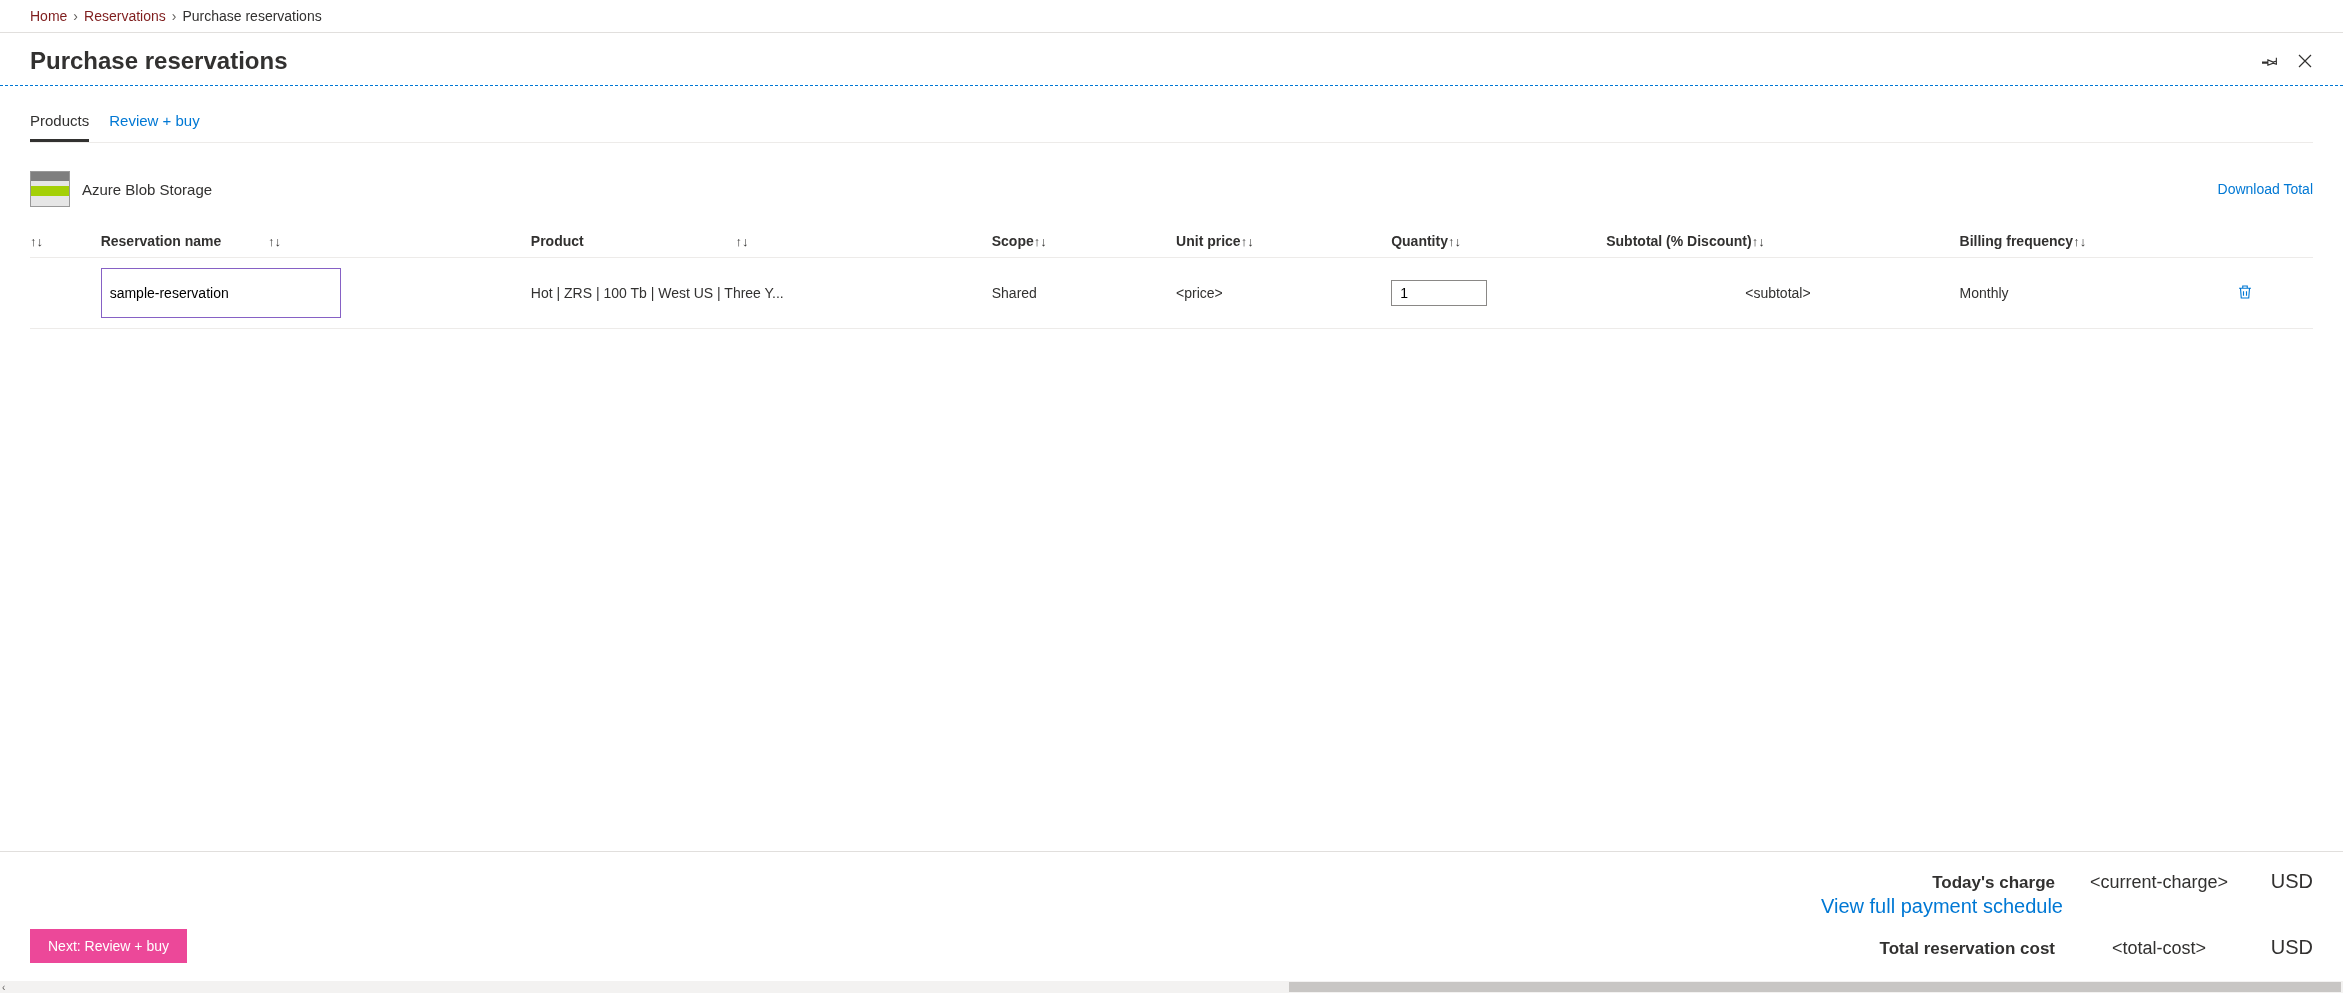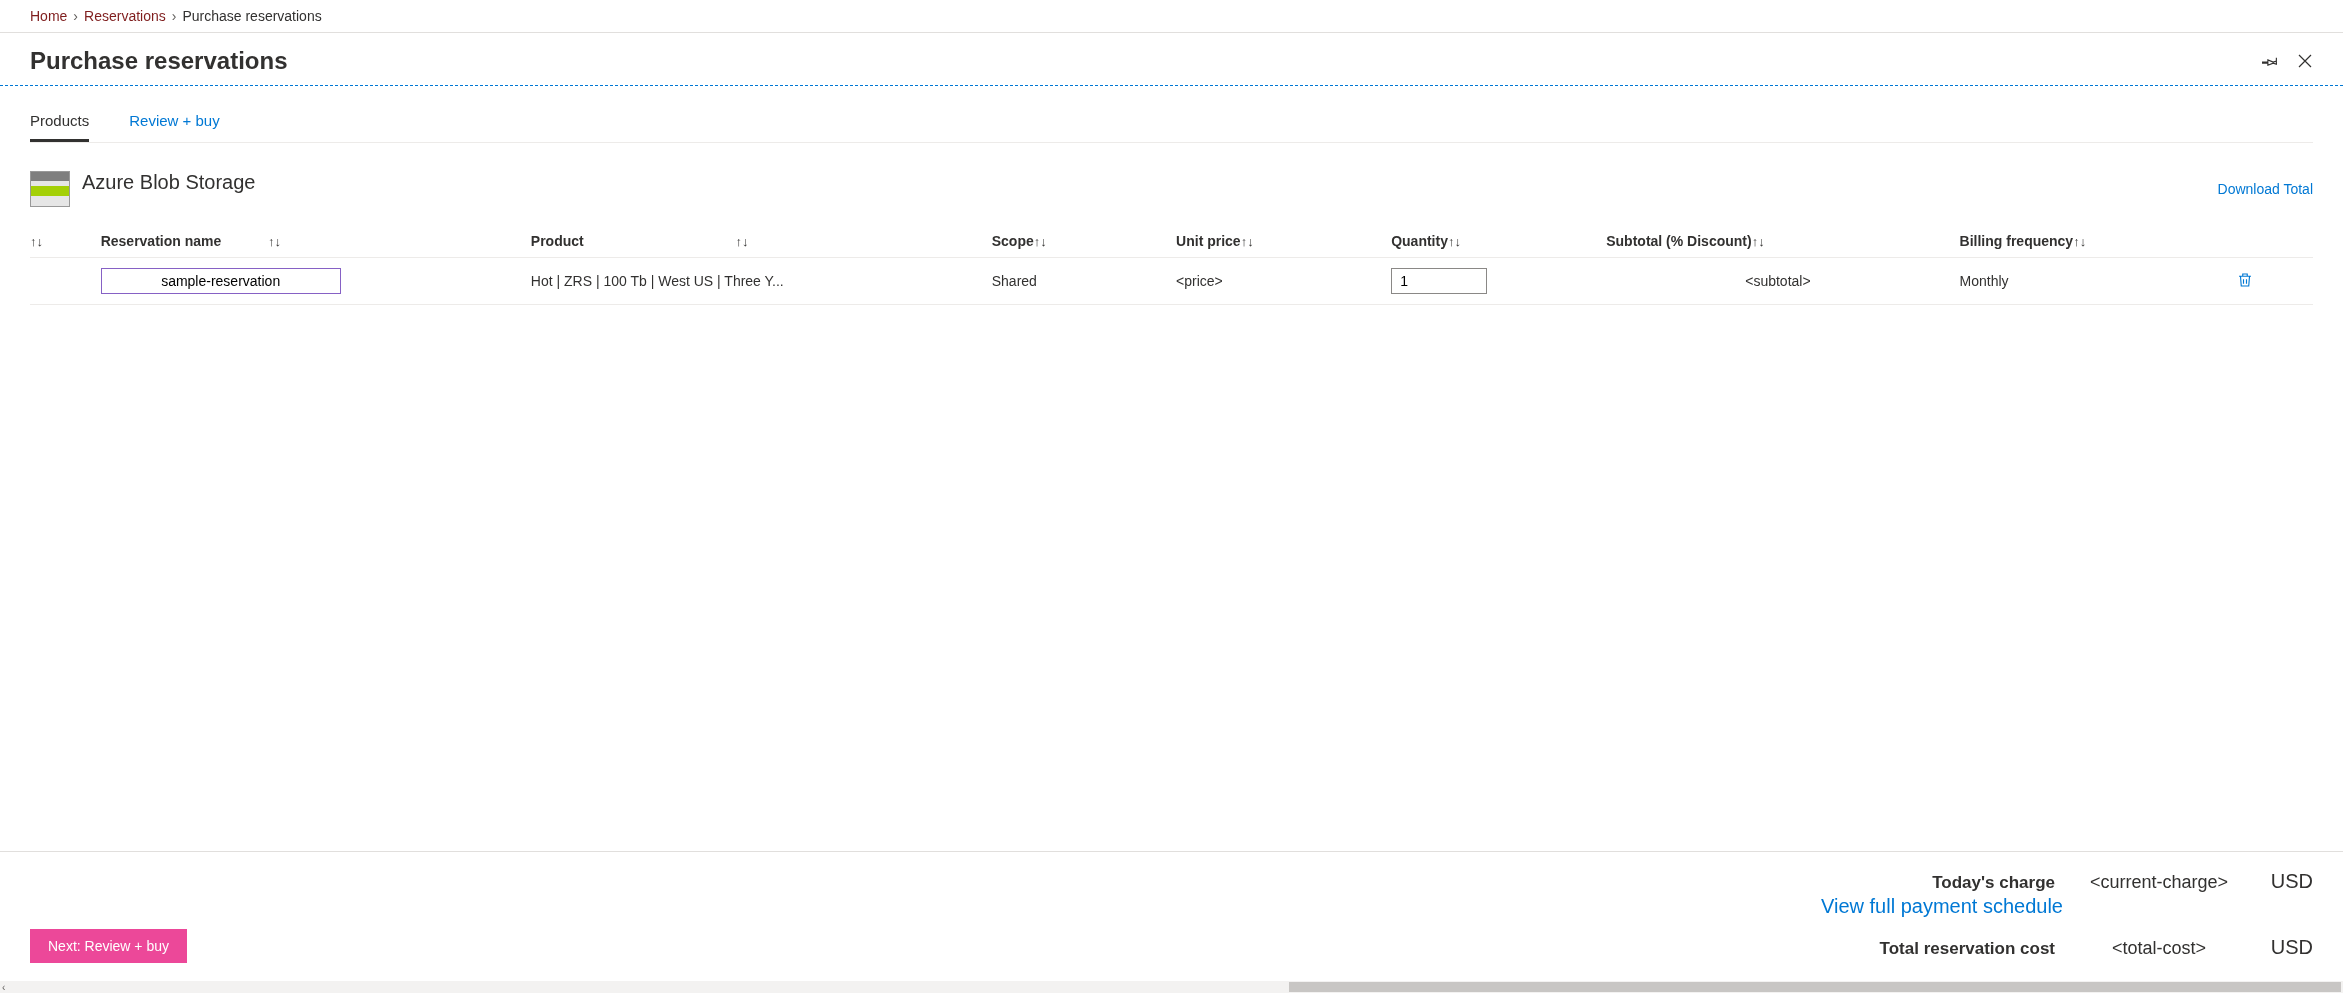--- a/index.html
+++ b/index.html
@@ -29,35 +29,35 @@
     border-bottom: 1px dashed #0078d4;
   }
   .header h1 { font-size: 24px; font-weight: 600; }
   .header-actions { display: flex; gap: 18px; align-items: center; }
   .icon-btn { cursor: pointer; color: #323130; display:inline-flex; }
 
   .content { padding: 20px 30px 0 30px; }
 
   .tabs {
     display: flex;
-    gap: 40px;
+    gap: 20px;
     border-bottom: 1px solid #edebe9;
     margin-bottom: 28px;
   }
   .tab { padding: 6px 0 10px 0; cursor: pointer; font-size: 15px; }
   .tab.active { border-bottom: 3px solid #323130; font-weight: 400; }
   .tab.inactive { color: #0078d4; }
 
   .product-header {
     display: flex;
     align-items: center;
     justify-content: space-between;
     margin-bottom: 18px;
   }
-  .product-title { display: flex; align-items: flex-start; gap: 12px; font-size: 20px; }
+  .product-title { display: flex; align-items: center; gap: 12px; font-size: 15px; }
   .storage-icon {
     width: 40px; height: 36px;
     background: linear-gradient(#7f7f7f 0 25%, #e6e6e6 25% 40%, #a4d007 40% 72%, #e6e6e6 72% 100%);
     border: 1px solid #999;
   }
   .download-link { color: #0078d4; text-decoration: none; cursor: pointer; font-size: 14px;}
 
   table { width: 100%; border-collapse: collapse; }
   thead th {
     text-align: left;
@@ -72,25 +72,24 @@
     border-bottom: 1px solid #edebe9;
     font-size: 14px;
     vertical-align: middle;
     white-space: nowrap;
     overflow: hidden;
     text-overflow: ellipsis;
   }
   .sort-icon { cursor: pointer; font-size: 13px; color: #323130; }
   .name-input {
     width: 240px;
-    padding: 4px 8px;
+    padding: 16px 8px;
     border: 1px solid #8661c5;
     font-size: 14px;
     outline: none;
-    text-align: center;
   }
   .qty-input {
     width: 96px;
     padding: 4px 8px;
     border: 1px solid #8a8886;
     font-size: 14px;
   }
   .delete-icon { color: #0078d4; cursor: pointer; }
   .col-product { max-width: 290px; }
 

